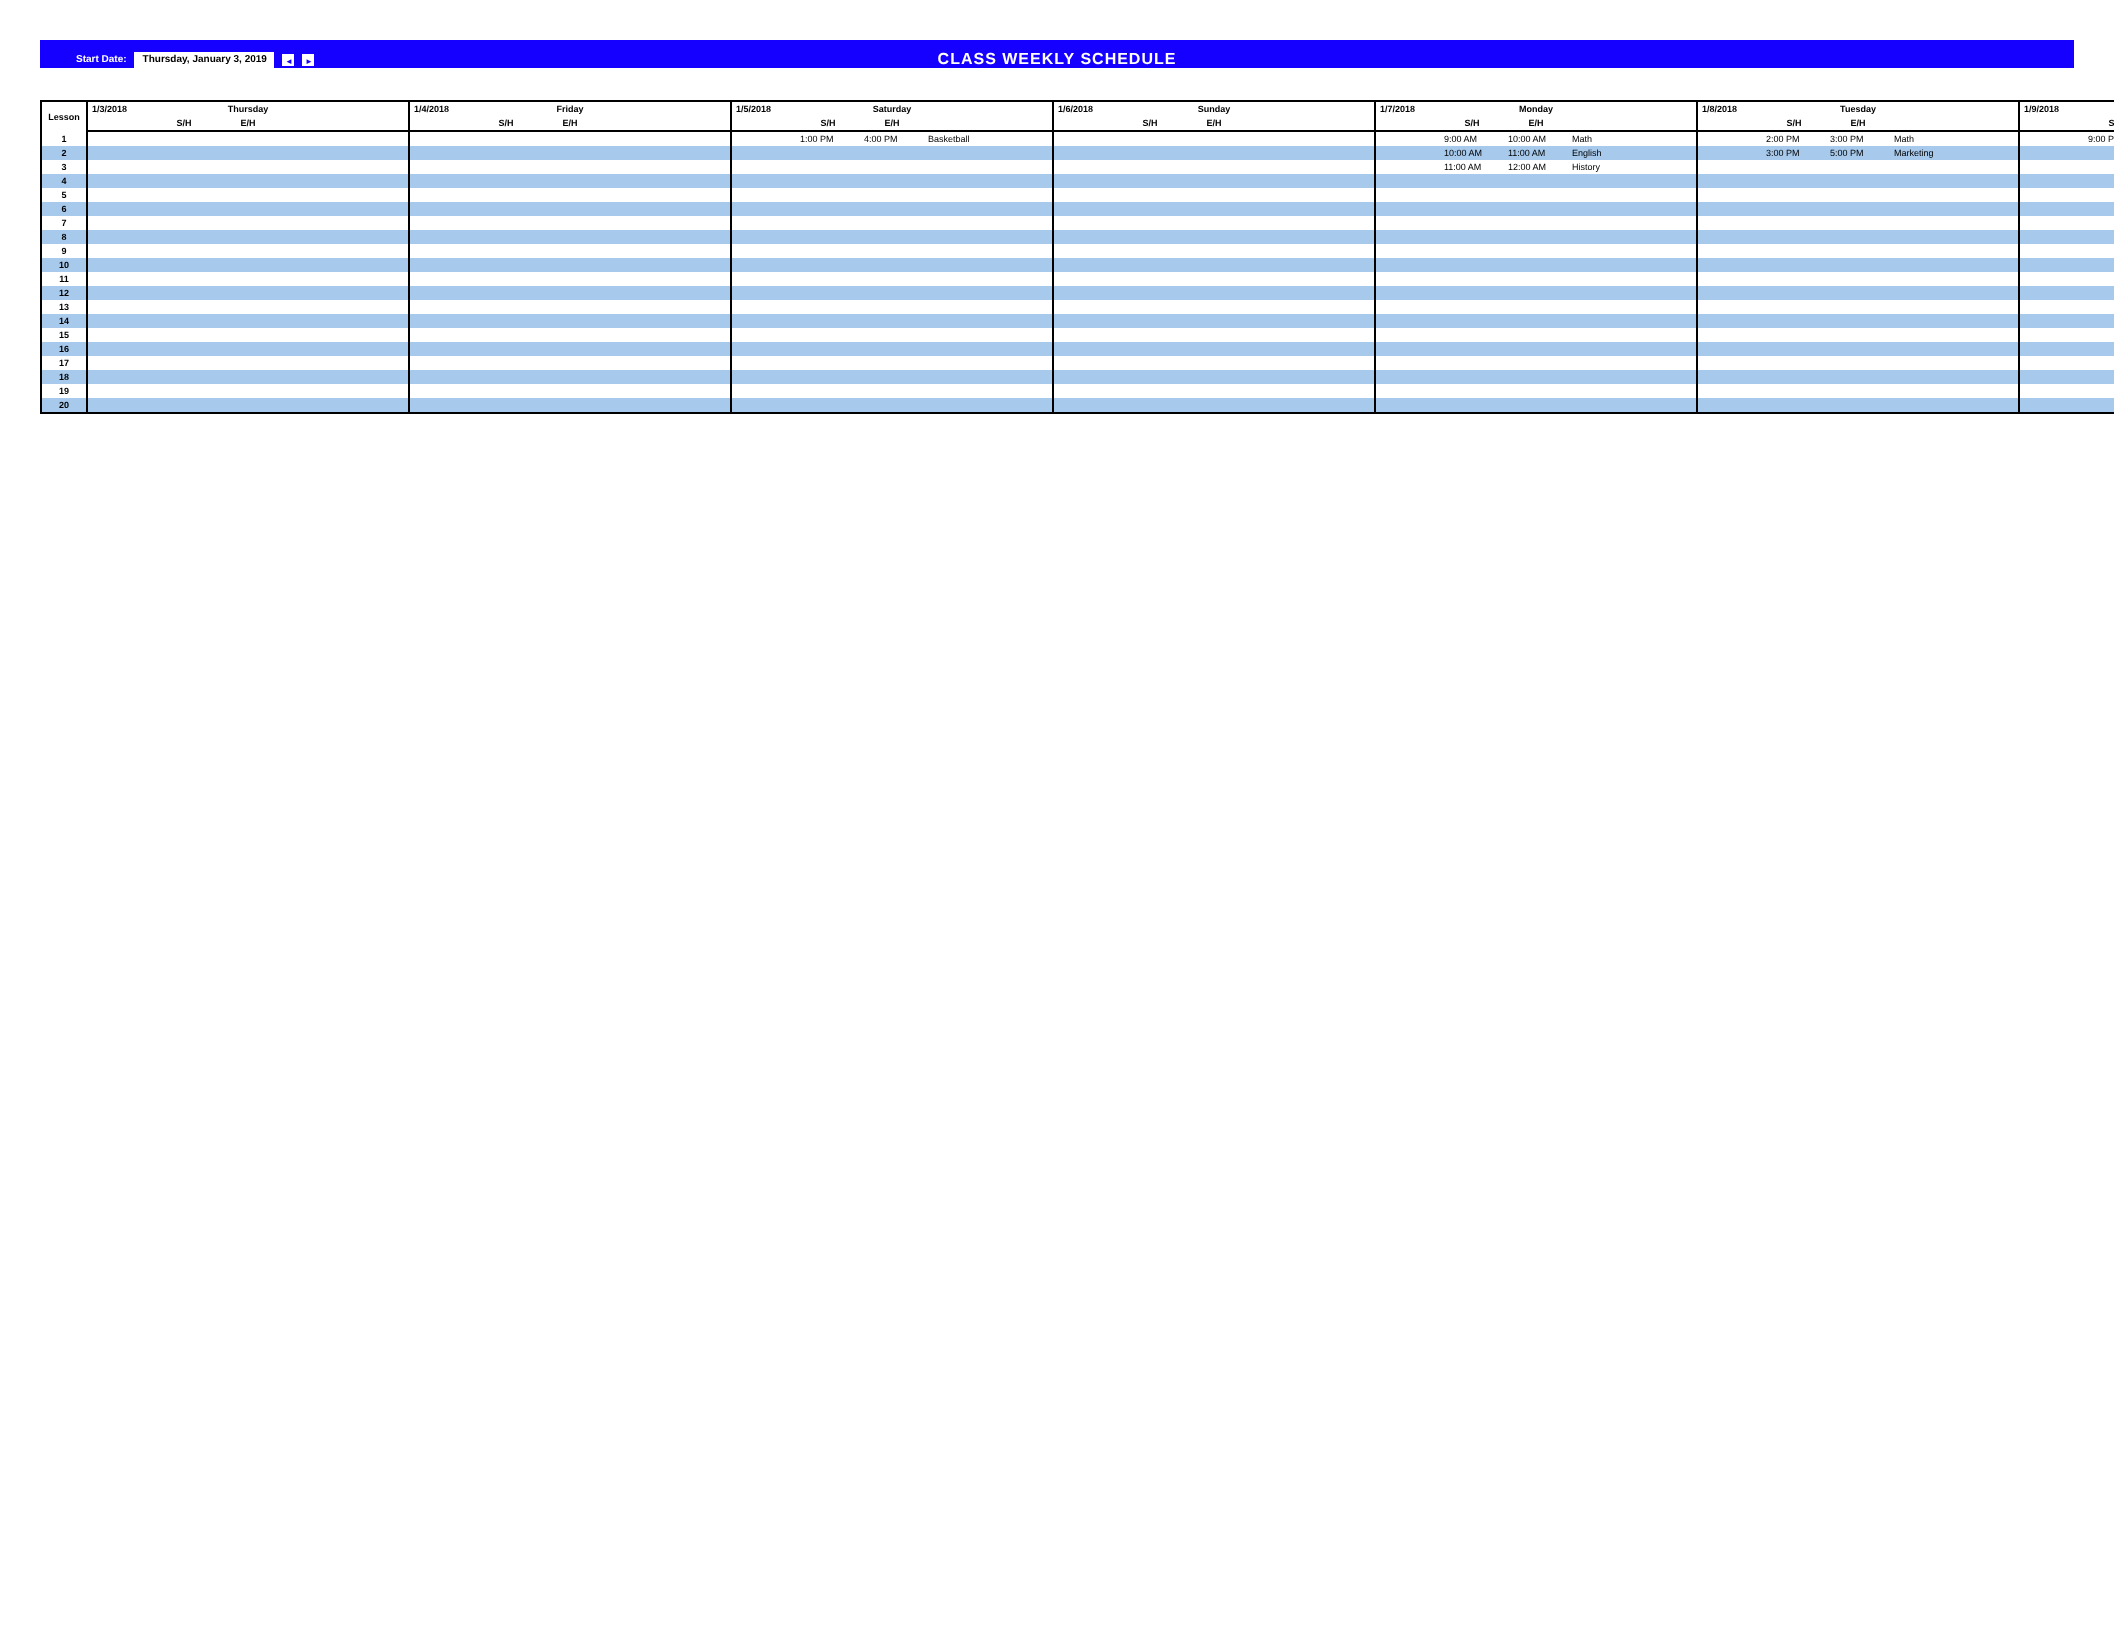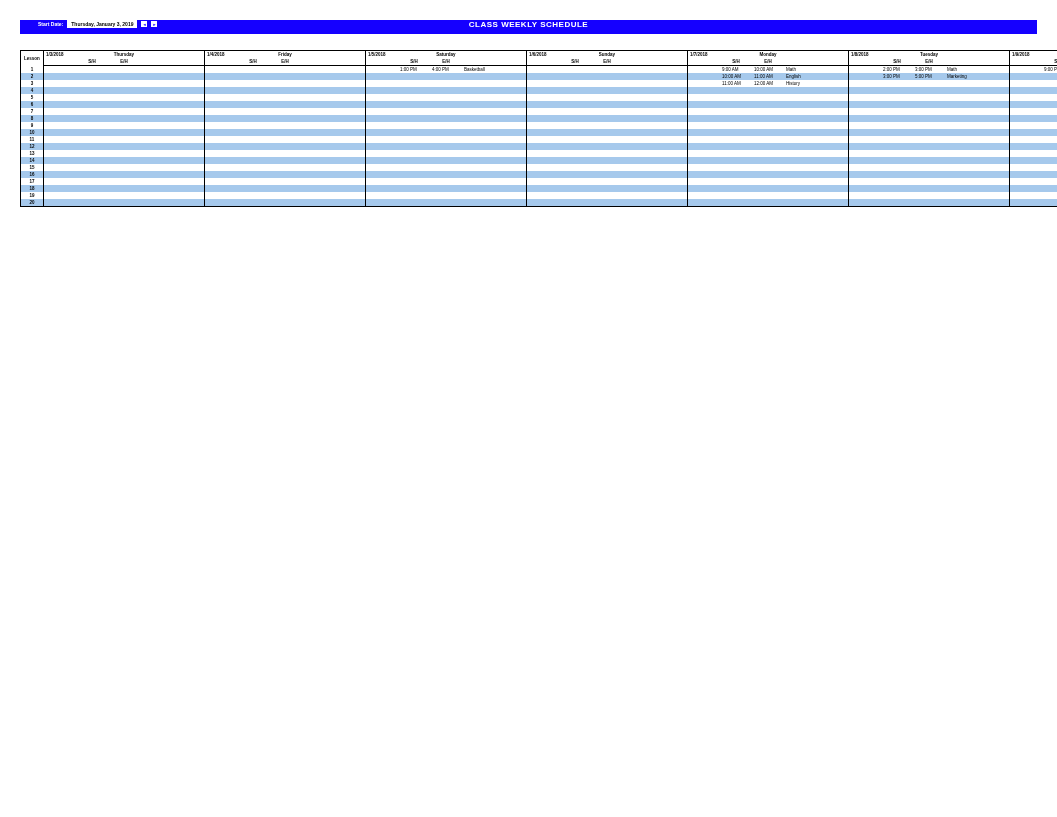--- a/index.html
+++ b/index.html
@@ -6,21 +6,21 @@
     margin: 0;
     padding: 20px;
     background: #fff;
     font-family: Arial, sans-serif;
     font-size: 5px;
   }
   .header-bar {
     background: #1500ff;
     color: #fff;
     display: flex;
-    align-items: flex-start;
+    align-items: flex-end;
     height: 14px;
     padding: 0 18px;
     position: relative;
   }
   .header-left {
     display: flex;
     align-items: center;
     gap: 4px;
     font-size: 5px;
     font-weight: bold;

